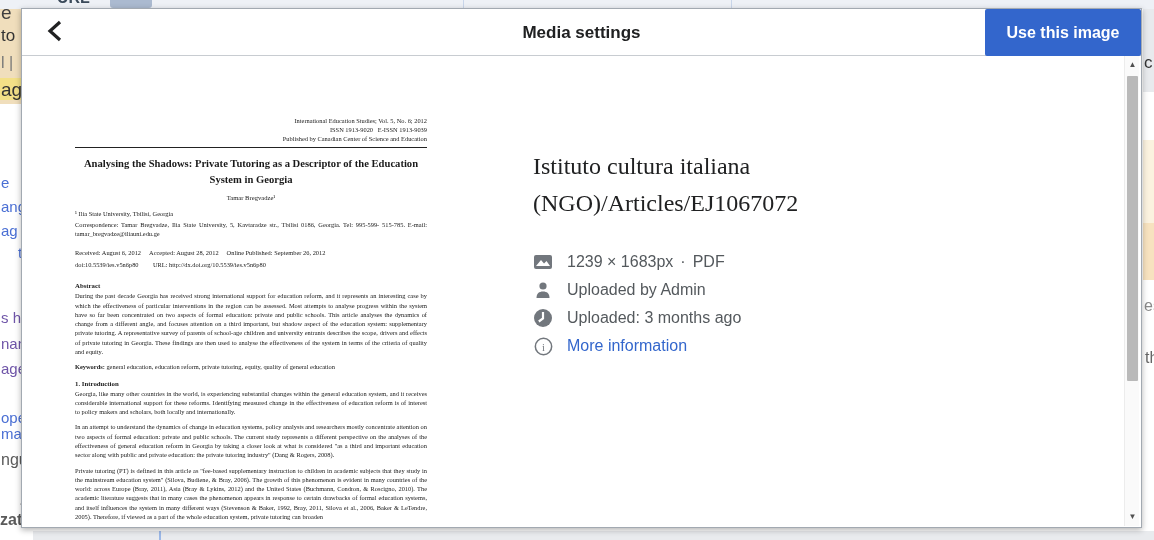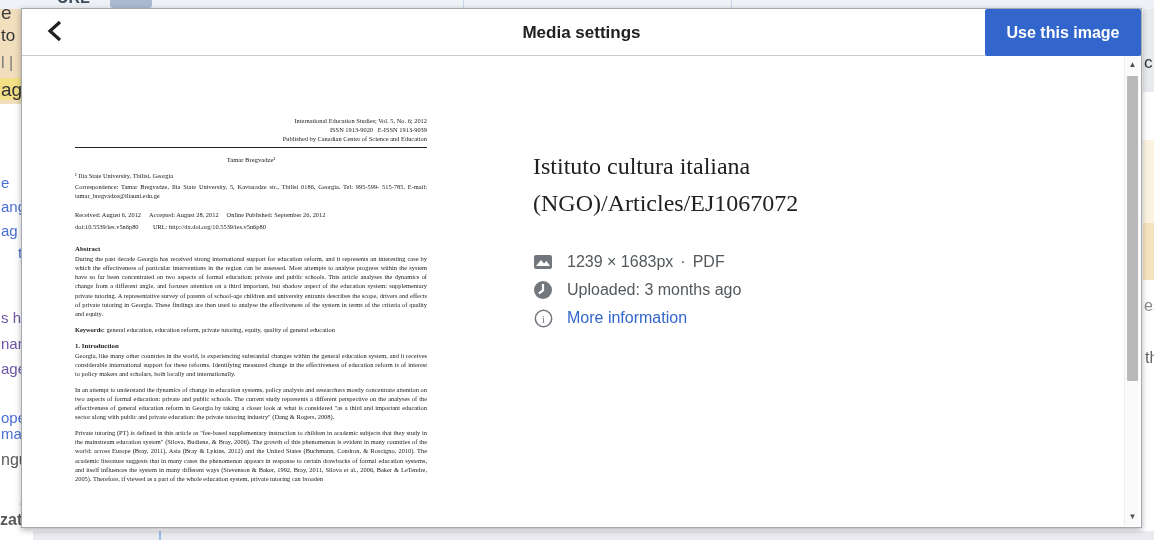--- a/index.html
+++ b/index.html
@@ -127,20 +127,21 @@
 
     <div id="dlg-body">
 
       <div id="doc">
         <div class="journal">
           <div>International Education Studies; Vol. 5, No. 6; 2012</div>
           <div>ISSN 1913-9020&nbsp;&nbsp;&nbsp;E-ISSN 1913-9039</div>
           <div>Published by Canadian Center of Science and Education</div>
         </div>
         <div class="rule"></div>
+        <div class="dtitle">Analysing the Shadows: Private Tutoring as a Descriptor of the Education System in Georgia</div>
         <div class="dauthor">Tamar Bregvadze¹</div>
         <div class="daffil">¹ Ilia State University, Tbilisi, Georgia</div>
         <p class="just">Correspondence: Tamar Bregvadze, Ilia State University, 5, Kavtaradze str., Tbilisi 0186, Georgia. Tel: 995-599- 515-785. E-mail: tamar_bregvadze@iliauni.edu.ge</p>
         <div class="meta-line" style="margin-top:9px;">Received: August 6, 2012&nbsp;&nbsp;&nbsp;&nbsp;&nbsp;Accepted: August 28, 2012&nbsp;&nbsp;&nbsp;&nbsp;&nbsp;Online Published: September 26, 2012</div>
         <div class="meta-line">doi:10.5539/ies.v5n6p80&nbsp;&nbsp;&nbsp;&nbsp;&nbsp;&nbsp;&nbsp;&nbsp;&nbsp;URL: http://dx.doi.org/10.5539/ies.v5n6p80</div>
         <div class="headbold" style="margin-top:12px;">Abstract</div>
         <p class="just">During the past decade Georgia has received strong international support for education reform, and it represents an interesting case by which the effectiveness of particular interventions in the region can be assessed. Most attempts to analyse progress within the system have so far been concentrated on two aspects of formal education: private and public schools. This article analyses the dynamics of change from a different angle, and focuses attention on a third important, but shadow aspect of the education system: supplementary private tutoring. A representative survey of parents of school-age children and university entrants describes the scope, drivers and effects of private tutoring in Georgia. These findings are then used to analyse the effectiveness of the system in terms of the criteria of quality and equity.</p>
         <p class="just kw"><b>Keywords:</b><span> general education, education reform, private tutoring, equity, quality of general education</span></p>
         <div class="headbold">1. Introduction</div>
         <p class="just">Georgia, like many other countries in the world, is experiencing substantial changes within the general education system, and it receives considerable international support for these reforms. Identifying measured change in the effectiveness of education reform is of interest to policy makers and scholars, both locally and internationally.</p>
@@ -158,20 +159,29 @@
                   <path d="M3 14 L8 8 L11 11.5 L13.5 9 L17 14 Z" fill="#fff"></path>
                 </svg>
             </span>
             <span class="meta-text">1239 × 1683px</span>
             <span class="meta-text dot-sep">·</span>
             <span class="meta-text">PDF</span>
           </div>
           <div class="meta-row">
             <span class="meta-icon">
               <svg width="20" height="20" viewBox="0 0 20 20">
+                  <circle cx="10" cy="6" r="3.6" fill="#72777d"></circle>
+                  <path d="M3.5 18 C3.5 13.5 6 11.5 10 11.5 C14 11.5 16.5 13.5 16.5 18 Z" fill="#72777d"></path>
+                </svg>
+            </span>
+            <span class="meta-text">Uploaded by Admin</span>
+          </div>
+          <div class="meta-row">
+            <span class="meta-icon">
+              <svg width="20" height="20" viewBox="0 0 20 20">
                   <circle cx="10" cy="10" r="9" fill="#72777d"></circle>
                   <path d="M10 4 L10 10.5 L5.8 13.5" fill="none" stroke="#fff" stroke-width="2.2"></path>
                 </svg>
             </span>
             <span class="meta-text">Uploaded: 3 months ago</span>
           </div>
           <div class="meta-row">
             <span class="meta-icon">
               <svg width="19" height="19" viewBox="0 0 20 20">
                   <circle cx="10" cy="10" r="8.6" fill="none" stroke="#72777d" stroke-width="1.6"></circle>

